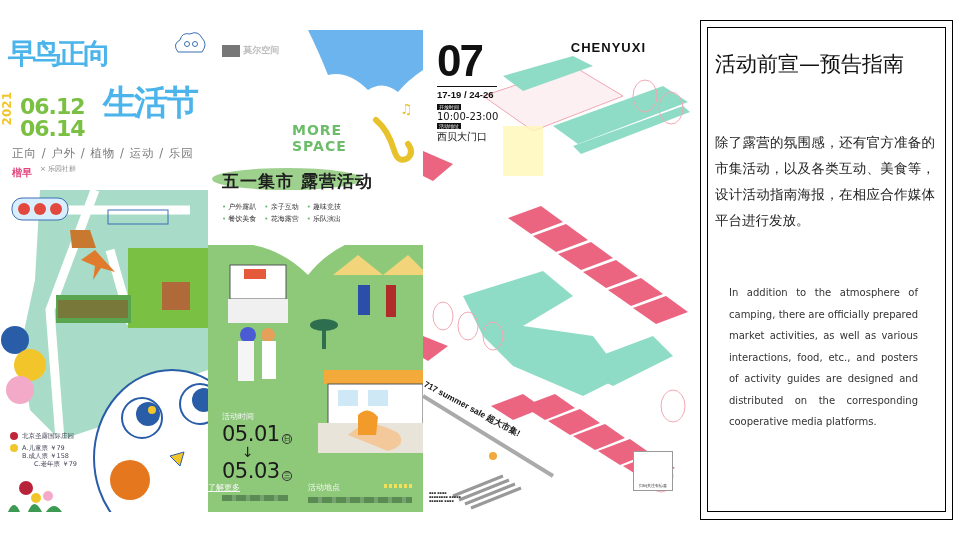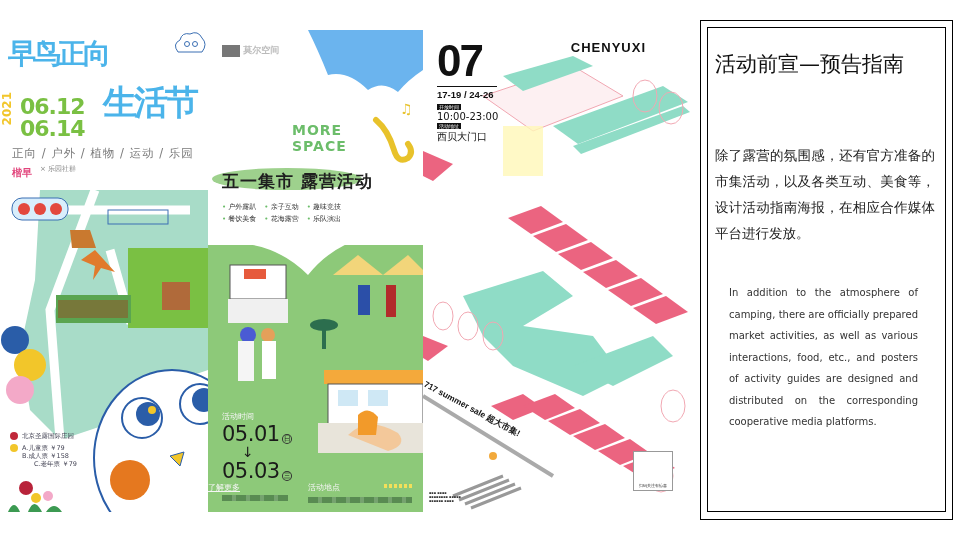--- a/index.html
+++ b/index.html
@@ -37,21 +37,21 @@
   .p3-brand{position:absolute;right:44px;top:4px;font-family:"Liberation Sans",sans-serif;font-weight:bold;font-size:13px;color:#111;letter-spacing:1px;}
   .p3-dates{position:absolute;left:14px;top:50px;font-family:"Liberation Sans",sans-serif;font-weight:bold;font-size:9.5px;color:#111;border-top:1px solid #111;padding-top:2px;width:60px;}
   .p3-tag{position:absolute;left:14px;font-size:5px;background:#111;color:#fff;padding:0 2px;}
   .p3-val{position:absolute;left:14px;font-size:10px;color:#111;}
   .p3-slogan{position:absolute;left:6px;top:400px;font-family:"Liberation Sans",sans-serif;font-weight:bold;font-size:8.5px;color:#111;transform:rotate(28deg);transform-origin:left top;white-space:nowrap;}
   .p3-foot{position:absolute;left:6px;top:455px;font-size:3.5px;color:#333;line-height:4px;}
   
   .panel-outer{position:absolute;left:700px;top:20px;width:253px;height:500px;border:1px solid #000;}
   .panel-inner{position:absolute;left:707px;top:27px;width:239px;height:485px;border:1px solid #000;}
   .panel-title{position:absolute;left:715px;top:50px;font-size:21px;color:#111;letter-spacing:0px;white-space:nowrap;}
-  .panel-cn{position:absolute;left:715px;top:142px;width:220px;font-size:13.5px;line-height:26px;color:#222;text-align:justify;}
+  .panel-cn{position:absolute;left:715px;top:129px;width:220px;font-size:13.5px;line-height:26px;color:#222;text-align:justify;}
   .panel-en{position:absolute;left:729px;top:282px;width:189px;font-family:"DejaVu Sans",sans-serif;font-size:10px;line-height:21.5px;color:#333;text-align:justify;text-align-last:left;}
 </style>
 </head>
 <body>
 
 <div id="p1" class="poster">
   <div class="p1-title">早鸟正向</div>
   <svg style="position:absolute;left:172px;top:0;" width="34" height="28">
     <path d="M6 22 Q0 14 8 10 Q10 2 18 4 Q26 0 30 8 Q36 14 30 22 Z" fill="#fff" stroke="#3b6fb3" stroke-width="1"></path>
     <circle cx="15" cy="14" r="2.5" fill="none" stroke="#3b6fb3"></circle>

